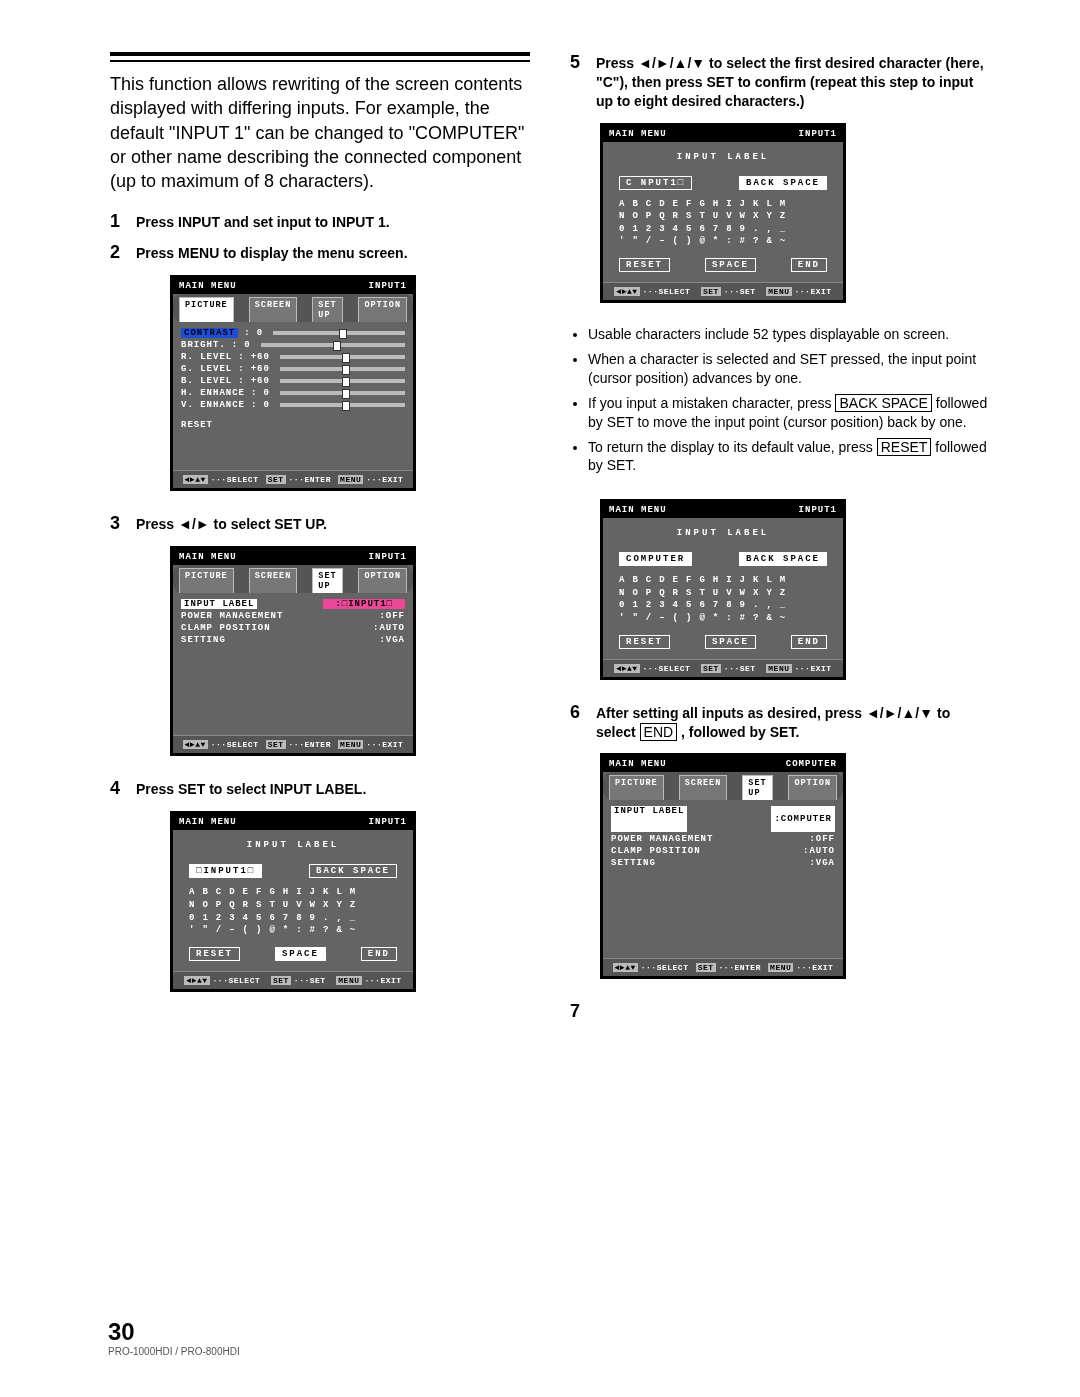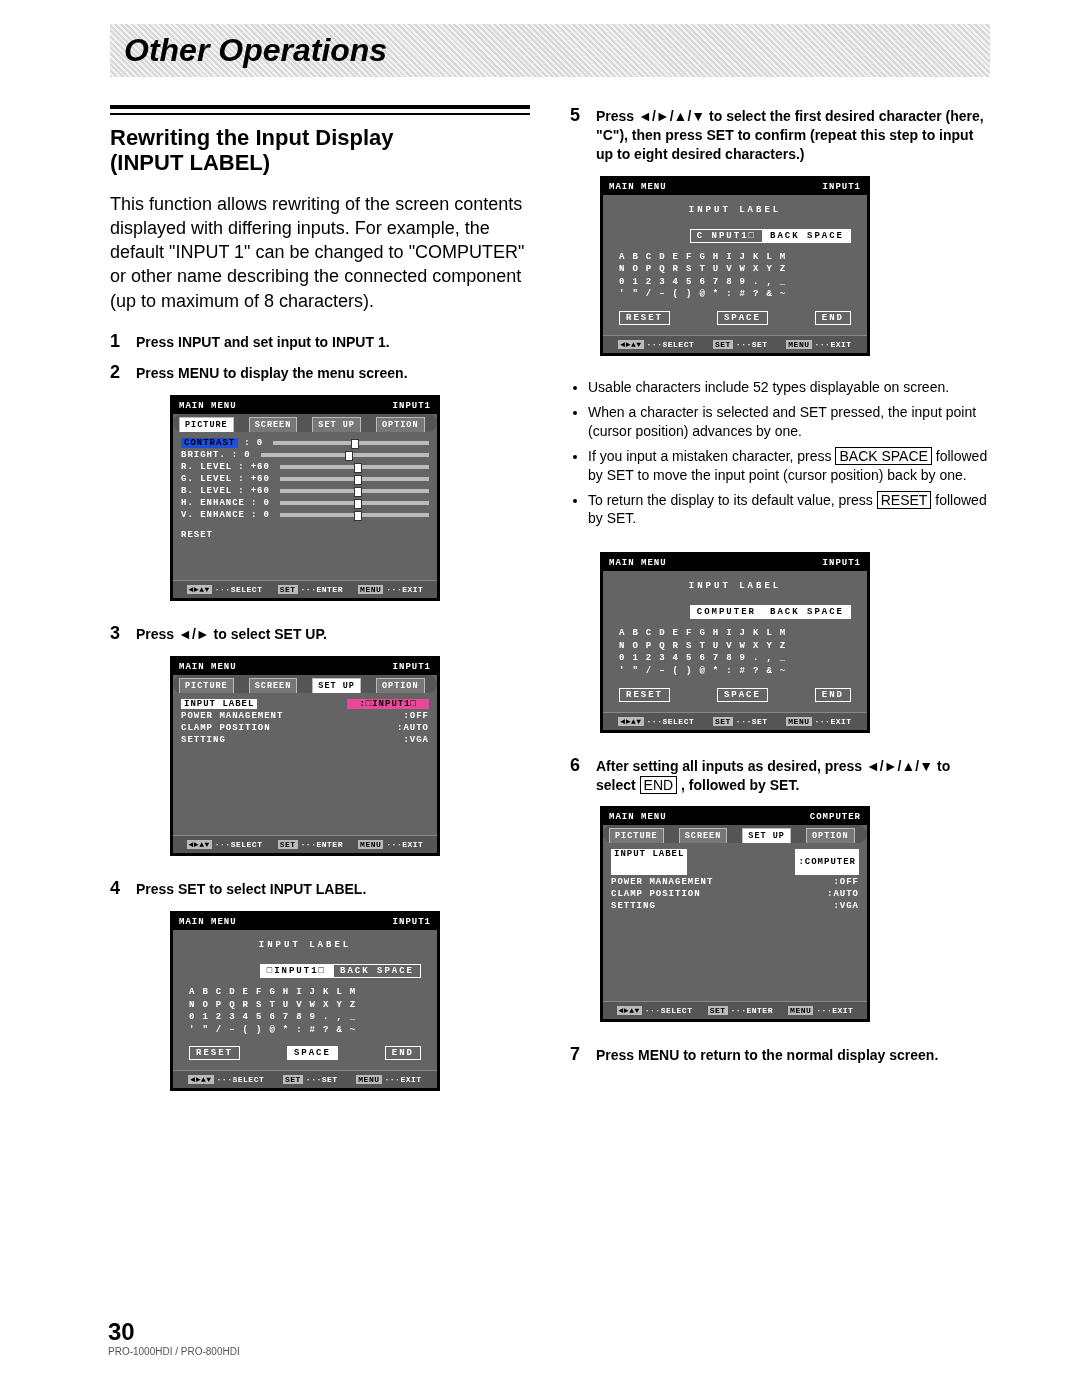--- a/index.html
+++ b/index.html
@@ -51,21 +51,21 @@
   .arrow-glyph { display: inline-block; }
   .boxed { border: 1px solid #000; padding: 0 3px; font-weight: normal; }
 
   ul.bullets { margin: 10px 0 24px 0; padding-left: 18px; }
   ul.bullets li { font-size: 14px; line-height: 1.35; margin-bottom: 6px; list-style-type: disc; }
 
   
   .shot {
     border: 3px solid #000;
     background: #646464;
-    width: 270px;
+    width: 246px;
     margin: 12px auto 22px 60px;
     color: #fff;
     font-family: "Courier New", monospace;
     font-size: 9px;
     font-weight: bold;
   }
   .shot .topbar {
     background: #000;
     display: flex;
     justify-content: space-between;
@@ -96,21 +96,21 @@
   .shot .body {
     padding: 6px 8px 8px 8px;
     min-height: 10px;
   }
   .shot .row { display: flex; align-items: center; gap: 6px; margin-bottom: 2px; letter-spacing: 1px; }
   .shot .slider { flex: 1; height: 4px; background: #bbb; position: relative; margin-left: 4px; }
   .shot .slider::after { content:""; position:absolute; width:6px; height:8px; background:#fff; top:-2px; left:50%; border:1px solid #333; }
   .shot .rowline { display:flex; justify-content:space-between; letter-spacing:1px; margin-bottom:2px; }
   .shot .btn { display:inline-block; border:1px solid #fff; padding:1px 6px; letter-spacing:2px; }
   .shot .btn.inv { background:#fff; color:#000; }
-  .shot .input-row { display:flex; justify-content:flex-end; padding: 6px 16px 8px; }
+  .shot .input-row { display:flex; justify-content:space-between; padding: 6px 16px 8px; }
   .shot .char-grid { padding: 0 16px 4px; }
   .shot .char-grid .cline { letter-spacing: 8px; white-space: pre; line-height: 1.4; }
   .shot .btn-row { display:flex; justify-content:space-between; padding: 6px 16px 10px; }
   .shot .footbar {
     background: #555;
     border-top: 1px solid #888;
     display: flex;
     justify-content: space-around;
     padding: 4px 6px;
     font-size: 8px;
@@ -126,33 +126,26 @@
     bottom: 40px;
   }
   .page-num { font-size: 24px; font-weight: bold; }
   .model { font-size: 10px; color: #555; margin-top: 0; }
 </style>
 </head>
 <body>
 
 <div class="page">
 
-<div class="header-bar">
-  <h1>Other Operations</h1>
-</div>
 
 <div class="columns">
 
 <div class="col">
   <div class="rule1"></div>
   <div class="rule2"></div>
-  <div class="section-title">
-    <span>Rewriting the Input Display</span><br>
-    <span>(INPUT LABEL)</span>
-  </div>
 
   <div class="intro">This function allows rewriting of the screen contents displayed with differing inputs. For example, the default "INPUT 1" can be changed to "COMPUTER" or other name describing the connected component (up to maximum of 8 characters).</div>
 
 
   <div class="step">
     <div class="num">1</div>
     <div class="txt">Press INPUT and set input to INPUT 1.</div>
   </div>
 
   <div class="step">
@@ -433,21 +426,20 @@
     </div>
     <div class="footbar">
       <span><span class="fbtn">◄►▲▼</span><span>···SELECT</span></span>
       <span><span class="fbtn">SET</span><span>···ENTER</span></span>
       <span><span class="fbtn">MENU</span><span>···EXIT</span></span>
     </div>
   </div>
 
   <div class="step">
     <div class="num">7</div>
-    <div class="txt">Press MENU to return to the normal display screen.</div>
   </div>
 
 </div>
 
 </div>
 
 <div class="page-footer">
   <div class="page-num">30</div>
   <div class="model">PRO-1000HDI / PRO-800HDI</div>
 </div>

